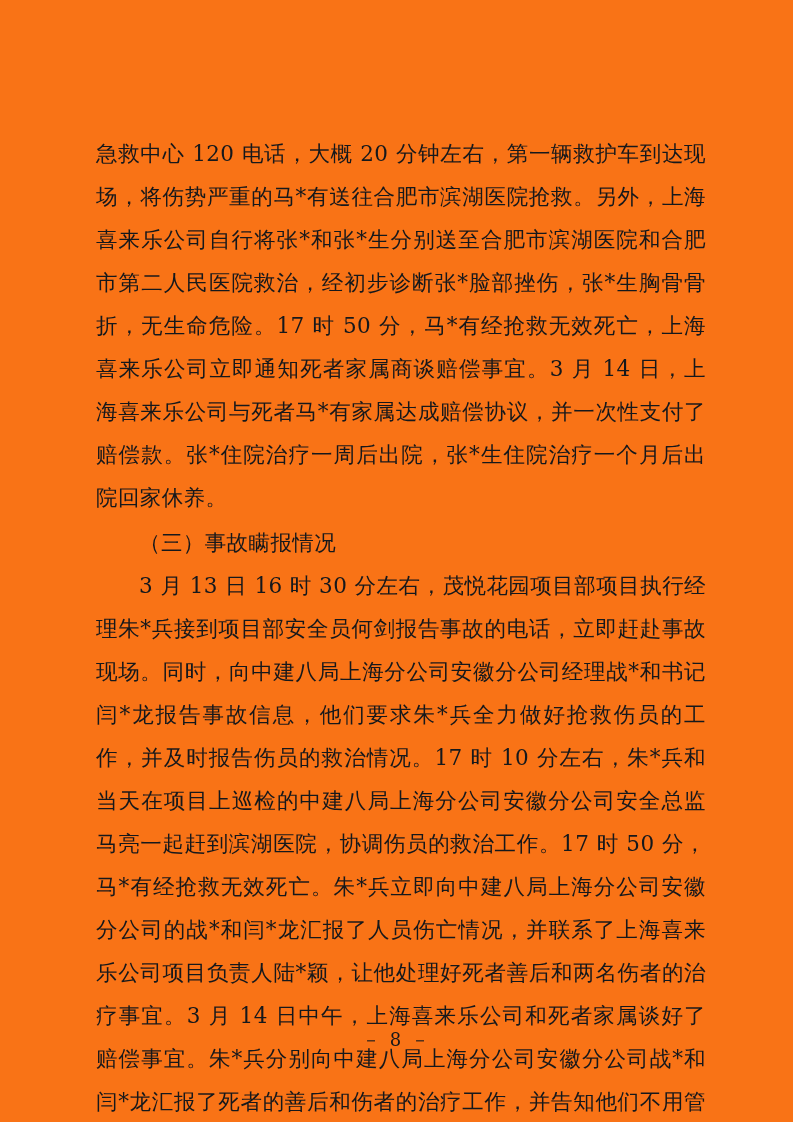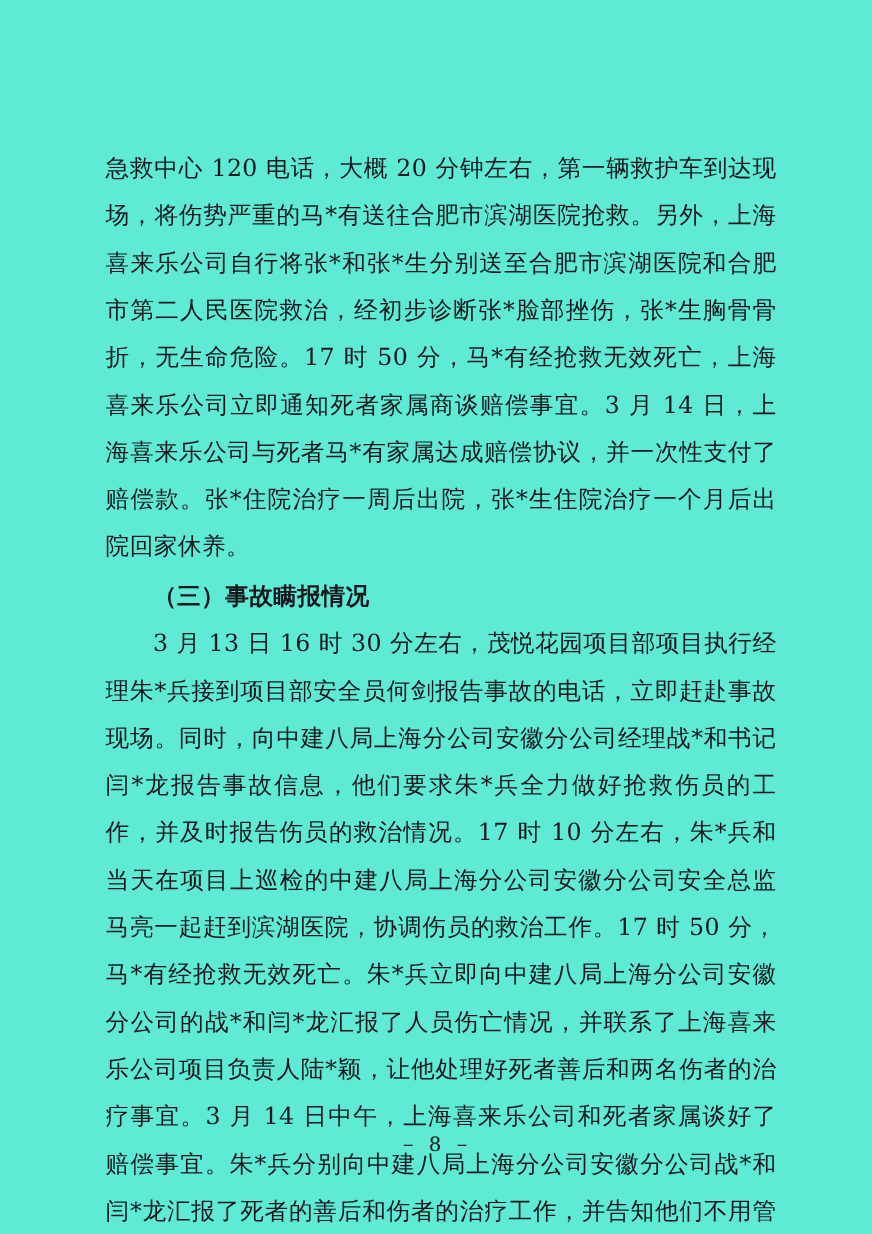--- a/index.html
+++ b/index.html
@@ -14,21 +14,21 @@
     color: #111111;
     position: relative;
     overflow: hidden;
   }
   .page {
     position: absolute;
     top: 0;
     left: 0;
     width: 793px;
     height: 1122px;
-    background: #5eead4;
+    background: #f97316;
     box-sizing: border-box;
   }
   .content {
     position: absolute;
     left: 96px;
     top: 132px;
     width: 610px;
   }
   .para {
     font-size: 21.5px;
@@ -43,21 +43,21 @@
   .para.indent {
     text-indent: 2em;
   }
   .heading {
     font-size: 21.5px;
     line-height: 43px;
     letter-spacing: 0.4px;
     text-indent: 2em;
     margin: 0;
     color: #15181c;
-    font-weight: bold;
+    font-weight: normal;
   }
   .footer {
     position: absolute;
     left: 0;
     right: 0;
     top: 1028px;
     text-align: center;
     font-size: 18px;
     color: #15181c;
     letter-spacing: 2px;

